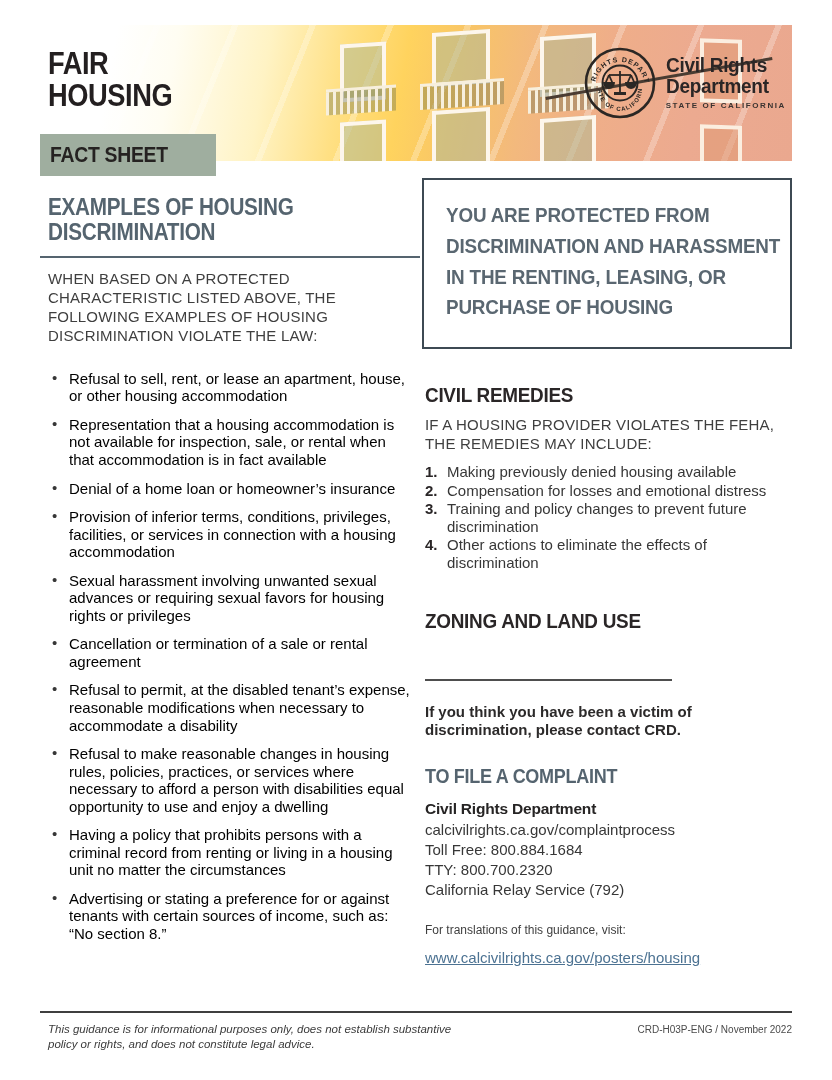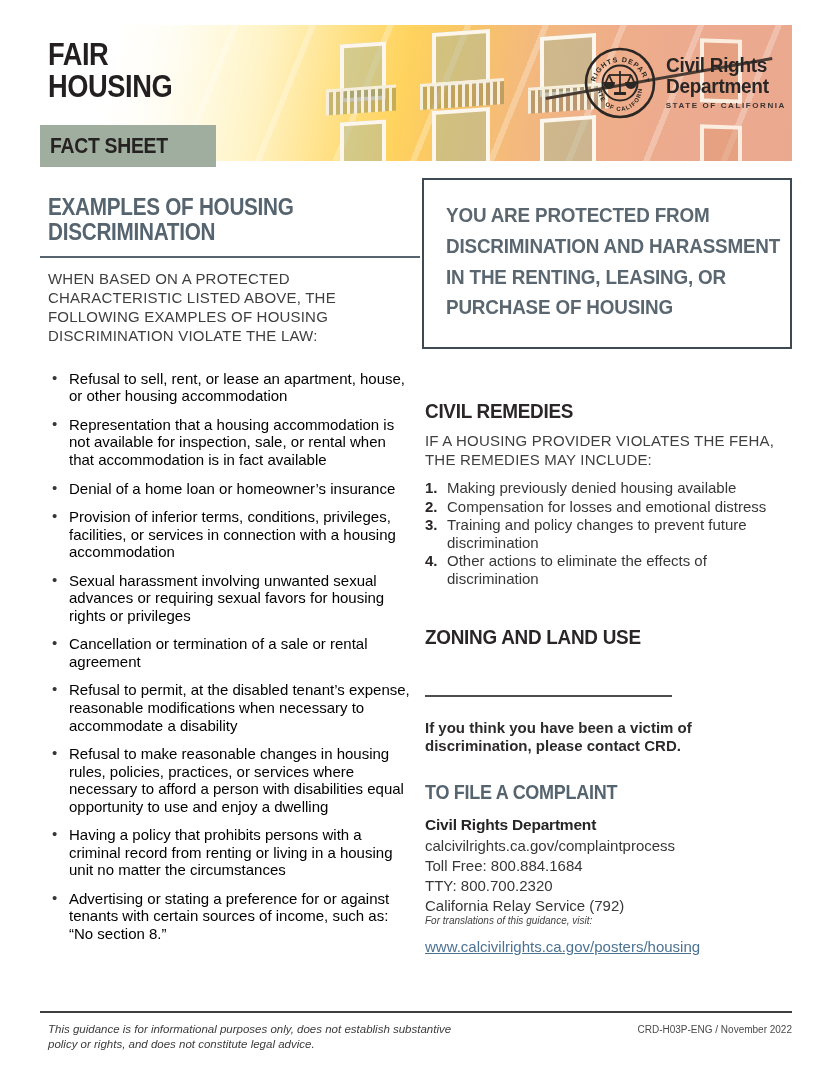--- a/index.html
+++ b/index.html
@@ -18,21 +18,21 @@
   }
   .photo .streaks { position:absolute; inset:0;
     background:repeating-linear-gradient(112deg, rgba(255,255,255,0) 0 34px, rgba(255,255,255,.38) 34px 40px, rgba(255,255,255,0) 40px 72px);
     opacity:.7;
   }
   .photo .win { position:absolute; border:4px solid #fdf6ec; background:rgba(176,186,150,.55); transform:skewY(-4deg); }
   .photo .win.salmon { background:rgba(222,150,110,.45); transform:skewY(2deg); border-color:#fbeee0; }
   .photo .rail { position:absolute; height:26px; transform:skewY(-4deg);
     background:repeating-linear-gradient(90deg,#f7efdd 0 3px, rgba(90,100,70,.35) 3px 7px); border-top:3px solid #f7efdd; }
   .photo .cable { position:absolute; width:230px; height:3px; background:#4a3c32; transform:rotate(-10deg); }
-  .title-block { position:absolute; left:8px; top:14px; }
+  .title-block { position:absolute; left:8px; top:23px; }
   .title-line { font-size:31px; font-weight:bold; color:#231f20; line-height:1.03;
     letter-spacing:-.5px; transform:scaleX(.88); transform-origin:left; white-space:nowrap; }
   .fact-bar { margin-left:-8px; margin-top:22px; width:176px; height:42px; background:#9fae9f;
     display:flex; align-items:center; padding-left:10px; }
   .fact-bar span { font-size:22px; font-weight:bold; color:#252221; letter-spacing:-.3px;
     transform:scaleX(.88); transform-origin:left; white-space:nowrap; }
   .brand { position:absolute; right:6px; top:18px; display:flex; align-items:flex-start; }
   .seal { width:76px; height:76px; margin-right:8px; margin-top:2px; }
   .wordmark { padding-top:12px; }
   .wm-line { font-size:20px; font-weight:bold; color:#2b2626; line-height:1.05; letter-spacing:-.3px;
@@ -54,38 +54,38 @@
   .bullets li { position:relative; padding-left:21px; margin-bottom:11px;
     font-size:15px; line-height:1.17; color:#000000; }
   .bullets li::before { content:"•"; position:absolute; left:4px; top:-1px; color:#373737; }
 
   .protect-box { border:2px solid #3d4a53; padding:20px 22px 24px 22px; }
   .protect-line { font-size:20.5px; font-weight:bold; color:#5a6771; line-height:1.5;
     letter-spacing:-.2px; transform:scaleX(.92); transform-origin:left; white-space:nowrap; }
 
   .dark-head { font-size:21px; font-weight:bold; color:#2a2627; letter-spacing:-.3px;
     transform:scaleX(.9); transform-origin:left; white-space:nowrap; }
-  .cr-section { margin-top:50px; padding-left:3px; }
+  .cr-section { margin-top:34px; padding-left:3px; }
   .cr-intro { margin-top:8px; font-size:15px; line-height:1.27; color:#3f3f3f; letter-spacing:.2px; }
   .remedies { list-style:none; margin-top:10px; counter-reset:rm; }
   .remedies li { counter-increment:rm; position:relative; padding-left:22px;
     font-size:15px; line-height:1.17; color:#373737; margin-bottom:1px; }
   .remedies li::before { content:counter(rm) "."; position:absolute; left:0; font-weight:bold; color:#2a2627; }
 
   .zoning-section { margin-top:38px; padding-left:3px; }
   .zoning-body { margin-top:7px; font-size:15px; line-height:1.17; color:#373737; }
 
   .contact-divider { border:0; border-top:2px solid #4e4e4e; width:247px; margin:46px 0 0 3px; }
   .victim-note { margin:22px 0 0 3px; font-size:15px; font-weight:bold; line-height:1.2; color:#2c2a2a; width:310px; }
 
   .complaint-section { margin-top:26px; padding-left:3px; }
   .complaint-head { font-size:20px; color:#55646f; }
   .contact-org { margin-top:13px; font-size:15.5px; font-weight:bold; color:#262424; line-height:1.2; letter-spacing:-.2px; }
   .contact-line { font-size:15px; color:#373737; line-height:1.2; margin-top:2px; }
-  .translations { font-size:10px; font-style:italic; color:#3f3f3f; }
+  .translations { margin-top:24px; font-size:12px; color:#3f3f3f; }
   .trans-link { display:inline-block; margin-top:12px; font-size:15px; color:#4c7292;
     text-decoration:underline; cursor:pointer; }
 
   
   .footer { position:absolute; left:40px; right:40px; top:1011px; border-top:2px solid #3f3f3f;
     padding-top:9px; display:flex; justify-content:space-between; align-items:flex-start; }
   .foot-disclaimer { font-size:11.5px; font-style:italic; color:#3b3b3b; line-height:1.3; width:430px; padding-left:8px; }
   .foot-code { font-size:10px; color:#4a4a4a; padding-top:2px; white-space:nowrap; }
 </style>
 </head>

